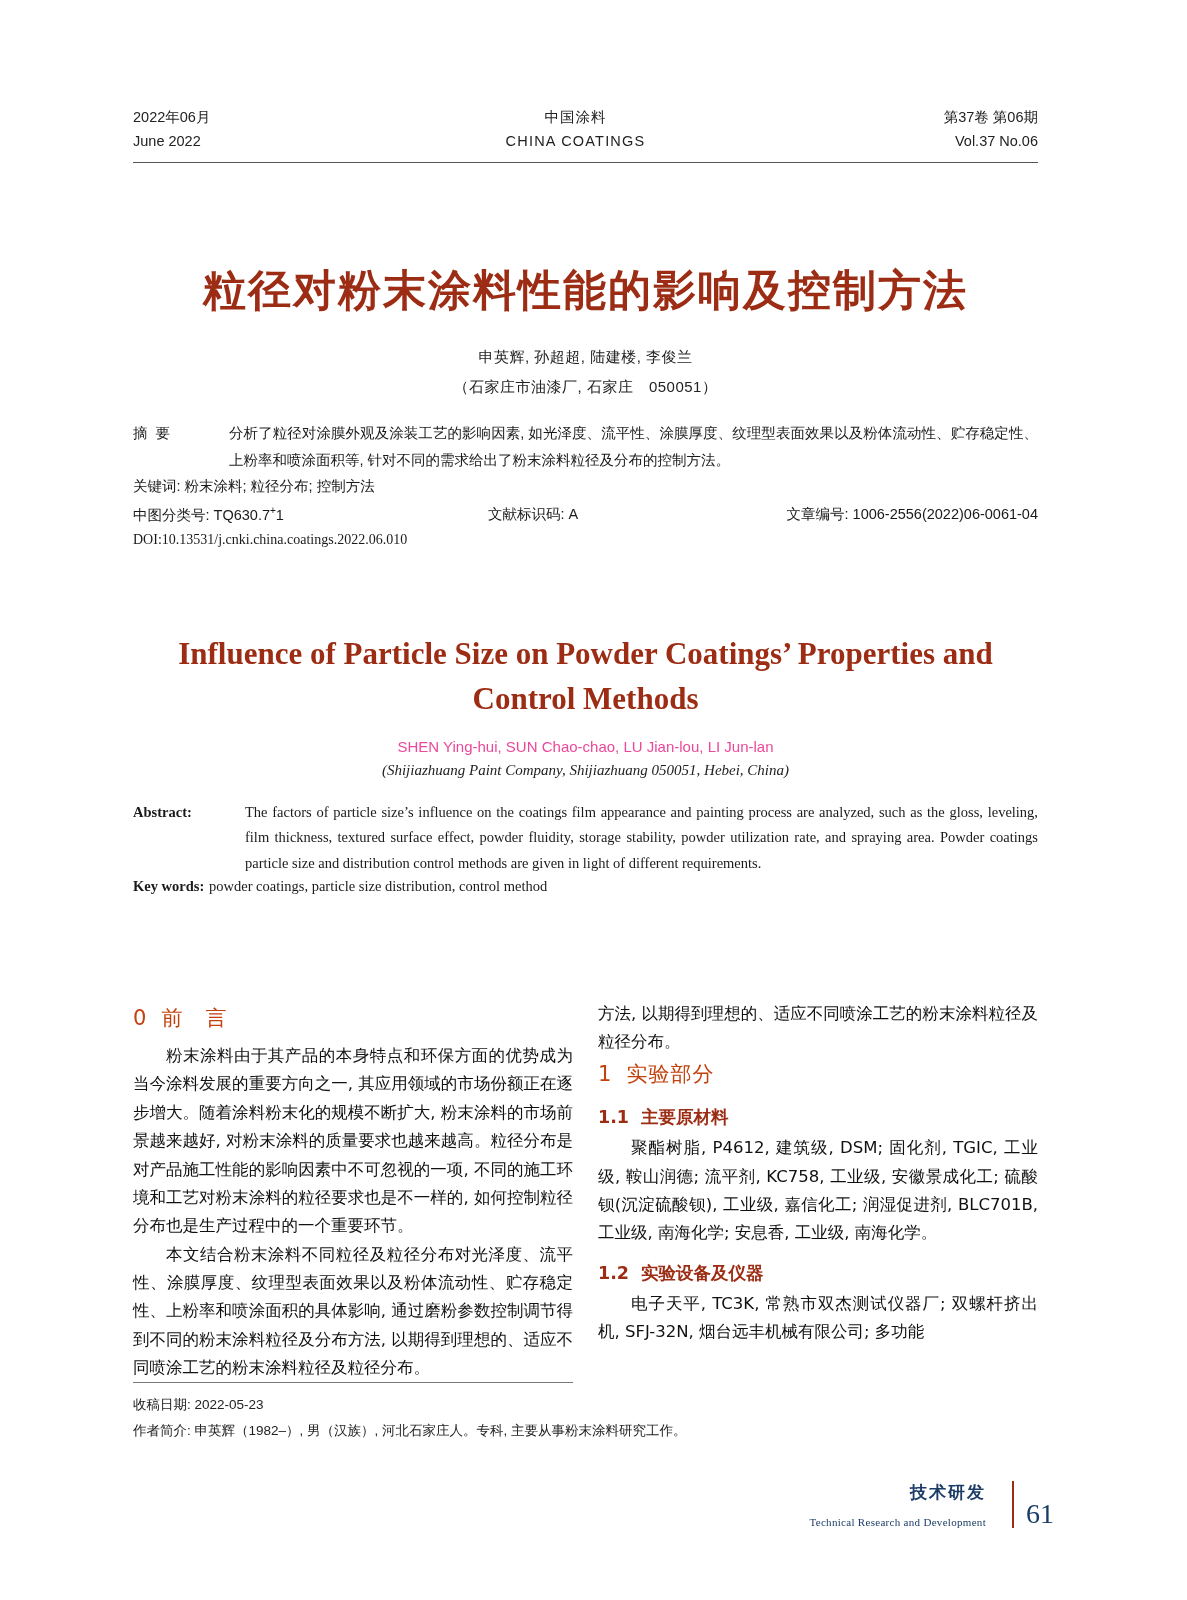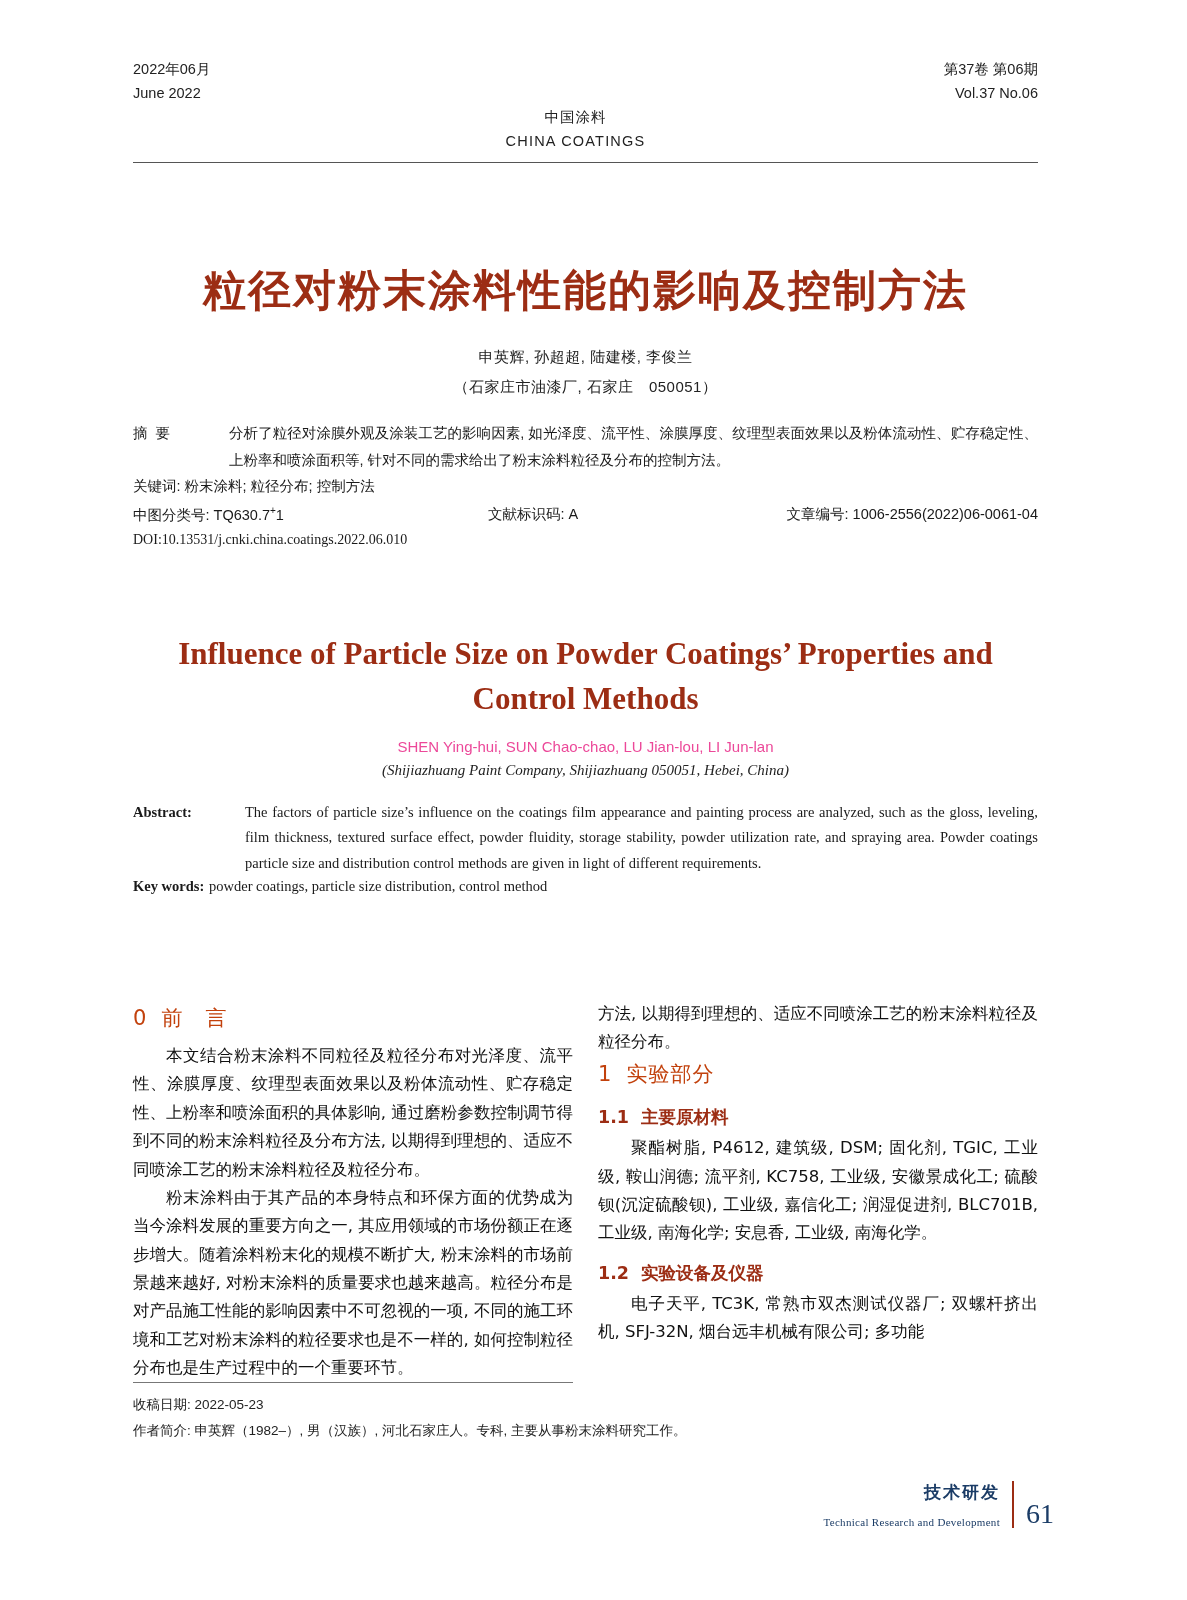--- a/index.html
+++ b/index.html
@@ -22,21 +22,21 @@
     height: 1600px;
   }
 
   
   .runhead {
     position: absolute;
     left: 133px;
     top: 58px;
     width: 905px;
     display: flex;
-    align-items: flex-start;
+    align-items: flex-end;
     justify-content: space-between;
     padding-bottom: 8px;
     border-bottom: 1.5px solid #555;
   }
   .rh-col { font-size: 14.5px; line-height: 1.65; color: #222; }
   .rh-left { text-align: left; width: 200px;}
   .rh-center { text-align: center; width: 300px; }
   .rh-right { text-align: right; width: 220px; }
   .rh-center .cn { letter-spacing: 1px; margin-top: 48px; }
   .rh-center .en { letter-spacing: 1.2px; }
@@ -224,21 +224,21 @@
   
   .footer {
     position: absolute;
     right: 133px;
     bottom: 72px;
     display: flex;
     align-items: flex-end;
   }
   .footer-text {
     text-align: right;
-    padding-right: 12px;
+    padding-right: 26px;
     border-right: 2.5px solid #9c2d14;
     color: #1c3b63;
   }
   .footer-cn {
     font-family: "DejaVu Sans", "Liberation Sans", sans-serif;
     font-weight: bold;
     font-size: 17px;
     letter-spacing: 2px;
     color: #1b3c66;
   }
@@ -308,22 +308,22 @@
   </div>
   <div class="en-kw">
     <div class="en-kw-label">Key words:</div>
     <div>powder coatings, particle size distribution, control method</div>
   </div>
 
   <div class="col col-left">
     <div class="h1">
       <span class="num">0</span><span>前　言</span>
     </div>
+    <p class="p">粉末涂料由于其产品的本身特点和环保方面的优势成为当今涂料发展的重要方向之一, 其应用领域的市场份额正在逐步增大。随着涂料粉末化的规模不断扩大, 粉末涂料的市场前景越来越好, 对粉末涂料的质量要求也越来越高。粒径分布是对产品施工性能的影响因素中不可忽视的一项, 不同的施工环境和工艺对粉末涂料的粒径要求也是不一样的, 如何控制粒径分布也是生产过程中的一个重要环节。</p>
     <p class="p">本文结合粉末涂料不同粒径及粒径分布对光泽度、流平性、涂膜厚度、纹理型表面效果以及粉体流动性、贮存稳定性、上粉率和喷涂面积的具体影响, 通过磨粉参数控制调节得到不同的粉末涂料粒径及分布方法, 以期得到理想的、适应不同喷涂工艺的粉末涂料粒径及粒径分布。</p>
-    <p class="p">粉末涂料由于其产品的本身特点和环保方面的优势成为当今涂料发展的重要方向之一, 其应用领域的市场份额正在逐步增大。随着涂料粉末化的规模不断扩大, 粉末涂料的市场前景越来越好, 对粉末涂料的质量要求也越来越高。粒径分布是对产品施工性能的影响因素中不可忽视的一项, 不同的施工环境和工艺对粉末涂料的粒径要求也是不一样的, 如何控制粒径分布也是生产过程中的一个重要环节。</p>
   </div>
 
   <div class="col col-right">
     <div style="height:0"></div>
     <div class="h1" style="margin-top:56px;">
       <span class="num">1</span><span>实验部分</span>
     </div>
     <div class="h2">
       <span class="num">1.1</span><span>主要原材料</span>
     </div>

